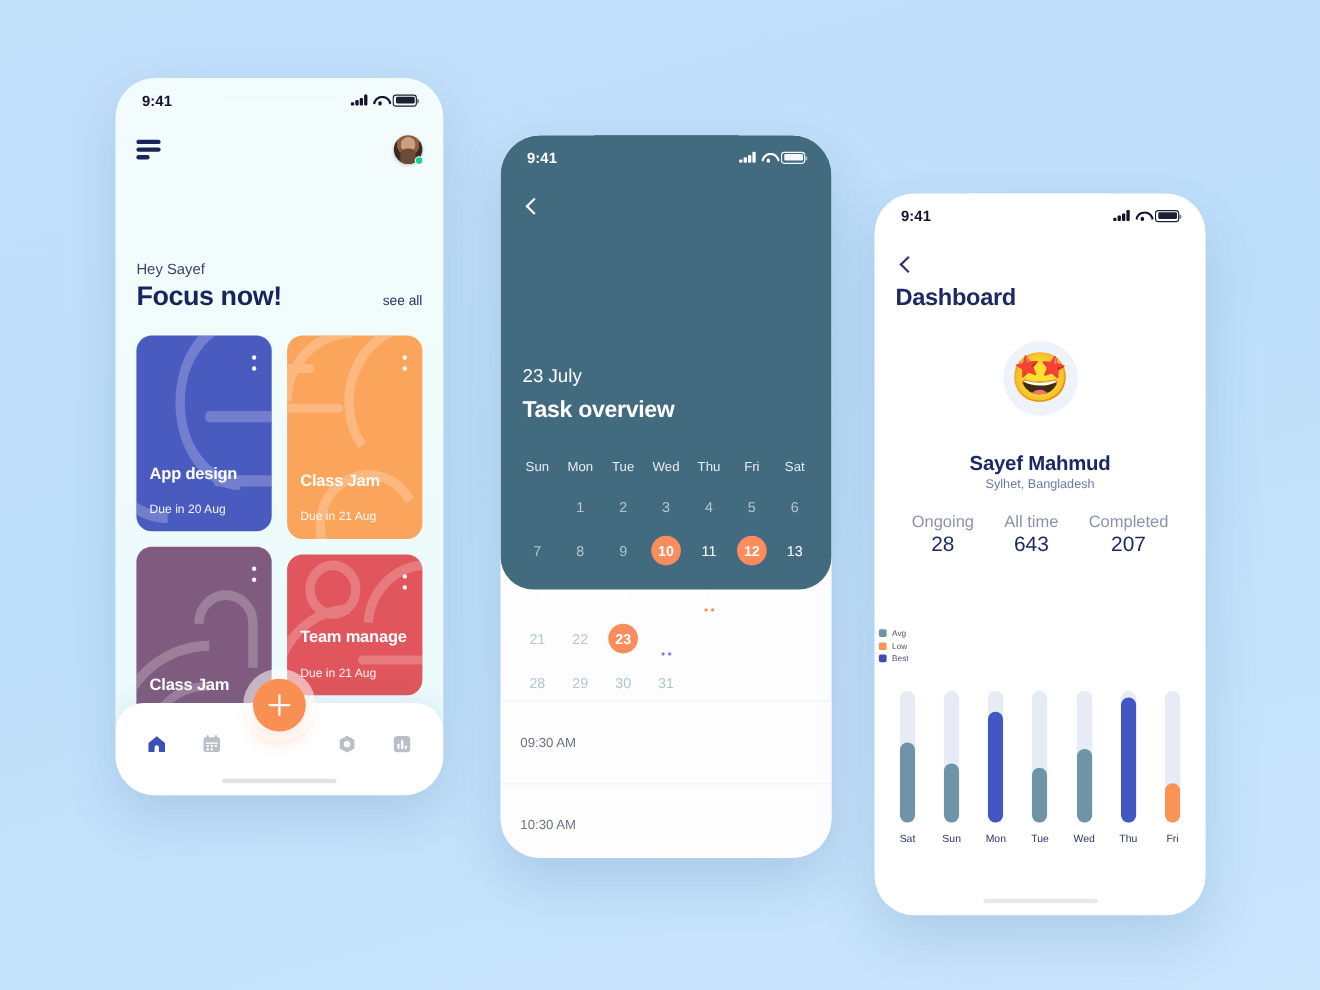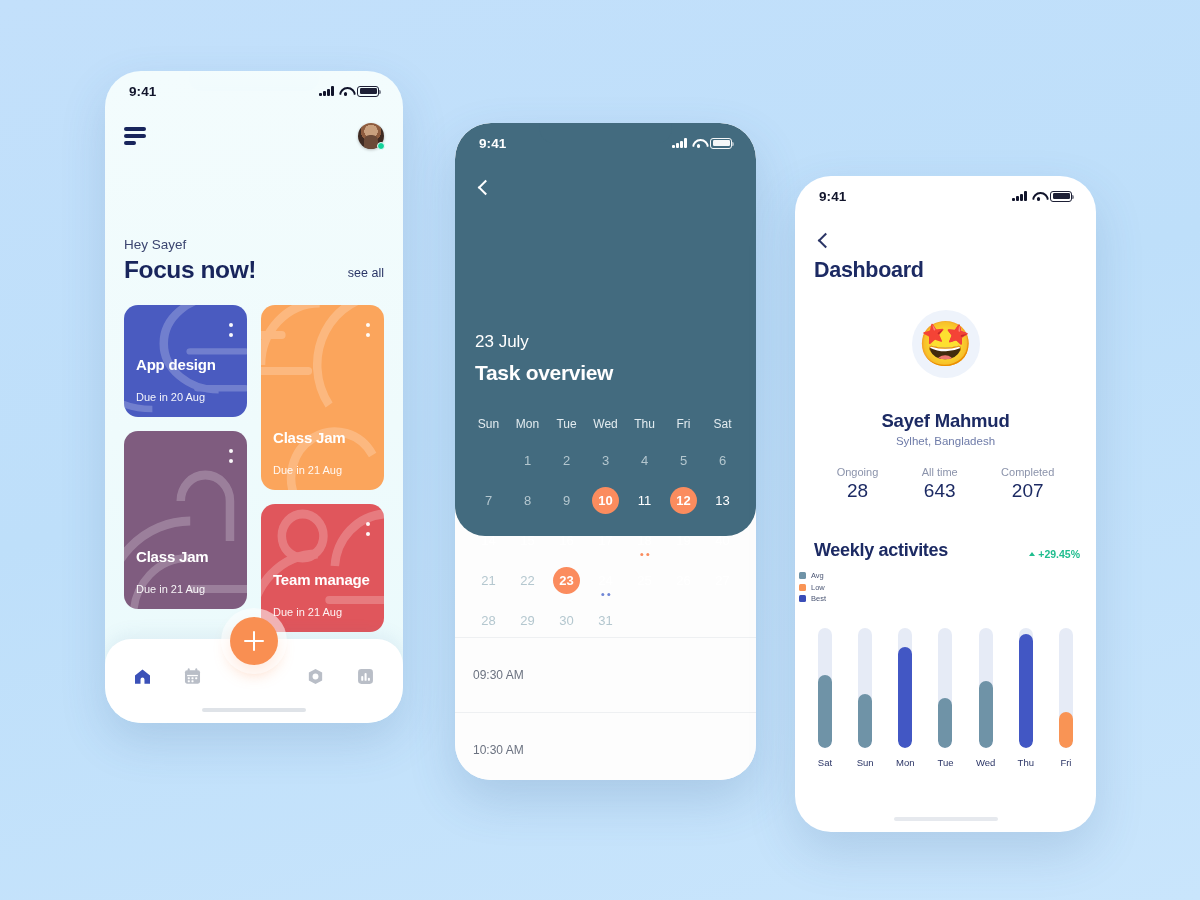--- a/index.html
+++ b/index.html
@@ -109,21 +109,21 @@
     padding: 0 12px 14px 12px; color:#fff; cursor:pointer;
   }
   .task-card .tc-title { font-size:15px; font-weight:bold; letter-spacing:-.2px; }
   .task-card .tc-due { font-size:11px; margin-top:18px; opacity:.93; }
   .kebab { position:absolute; top:18px; right:14px; }
   .kebab i { display:block; width:4px; height:4px; border-radius:50%; background:#fff; margin-bottom:6px; opacity:.96; }
   .kebab i:last-child{ margin-bottom:0; }
   .deco { position:absolute; inset:0; pointer-events:none; opacity:.22; }
   .deco svg { width:100%; height:100%; display:block; }
 
-  .c-blue   { background:#4a5bc0; height:112px; }
+  .c-blue   { background:#4a5bc0; height:178px; }
   .c-orange { background:#fba55c; height:185px; }
   .c-purple { background:#7f5c7f; height:178px; }
   .c-red    { background:#e0565c; height:128px; }
 
   .p1-today {
     position:absolute; top:588px; left:19px;
     font-size:17px; font-weight:bold; color:#18255c;
   }
   .peek-card {
     position:absolute; top:628px; left:34px; width:115px; height:40px;
@@ -252,21 +252,21 @@
   .p3-name { position:absolute; top:234px; left:0; right:0; text-align:center;
              font-size:18.5px; font-weight:bold; color:#1c2a63; letter-spacing:-.2px; }
   .p3-loc { position:absolute; top:259px; left:0; right:0; text-align:center;
             font-size:11.5px; color:#6e7ba8; }
 
   .p3-stats {
     position:absolute; top:290px; left:20px; right:20px;
     display:flex; justify-content:space-around;
   }
   .stat { text-align:center; }
-  .stat-label { font-size:11px; color:#8b93ab; }
+  .stat-label { font-size:15px; color:#8b93ab; }
   .stat-value { font-size:19px; color:#1c2a63; margin-top:2px; }
 
   .p3-chart-head {
     position:absolute; top:364px; left:19px; right:16px;
     display:flex; align-items:baseline; justify-content:space-between;
   }
   .p3-chart-title { font-size:18px; font-weight:bold; color:#1c2a63; letter-spacing:-.3px; }
   .p3-delta { font-size:10.5px; font-weight:bold; color:#1fbd8e; display:flex; align-items:center; gap:3px; }
   .p3-delta .tri {
     width:0; height:0; border-left:3.6px solid transparent; border-right:3.6px solid transparent;
@@ -594,27 +594,20 @@
       <div class="stat">
         <div class="stat-label">All time</div>
         <div class="stat-value">643</div>
       </div>
       <div class="stat">
         <div class="stat-label">Completed</div>
         <div class="stat-value">207</div>
       </div>
     </div>
 
-    <div class="p3-chart-head">
-      <div class="p3-chart-title">Weekly activites</div>
-      <div class="p3-delta">
-        <span class="tri"></span>
-        <span>+29.45%</span>
-      </div>
-    </div>
 
     <div class="legend" id="chart-legend">
         <div class="legend-item">
           <span class="legend-sw" style="background: rgb(111, 147, 167);"></span>
           <span class="legend-lab">Avg</span>
         </div>
         <div class="legend-item">
           <span class="legend-sw" style="background: rgb(249, 148, 85);"></span>
           <span class="legend-lab">Low</span>
         </div>

